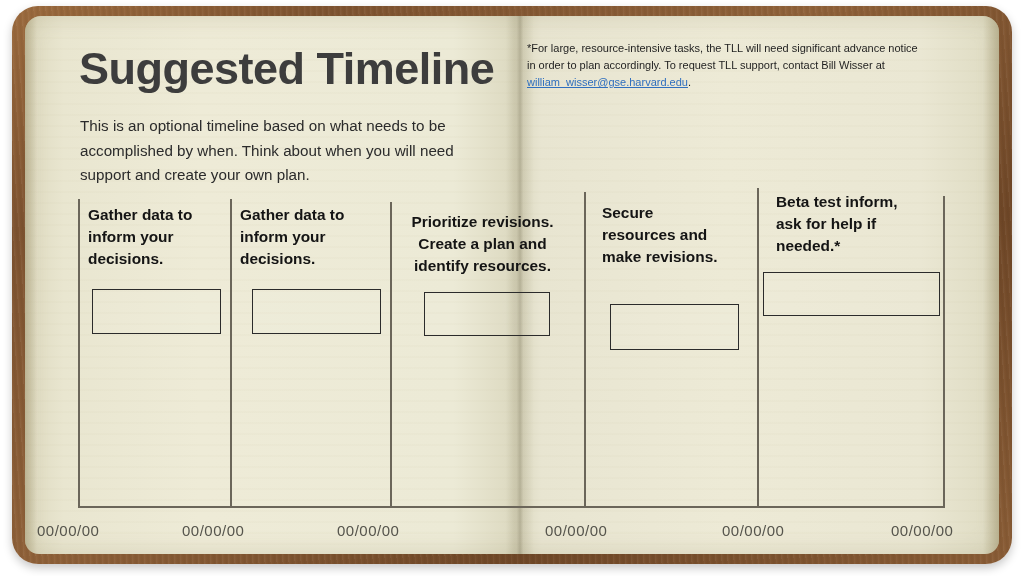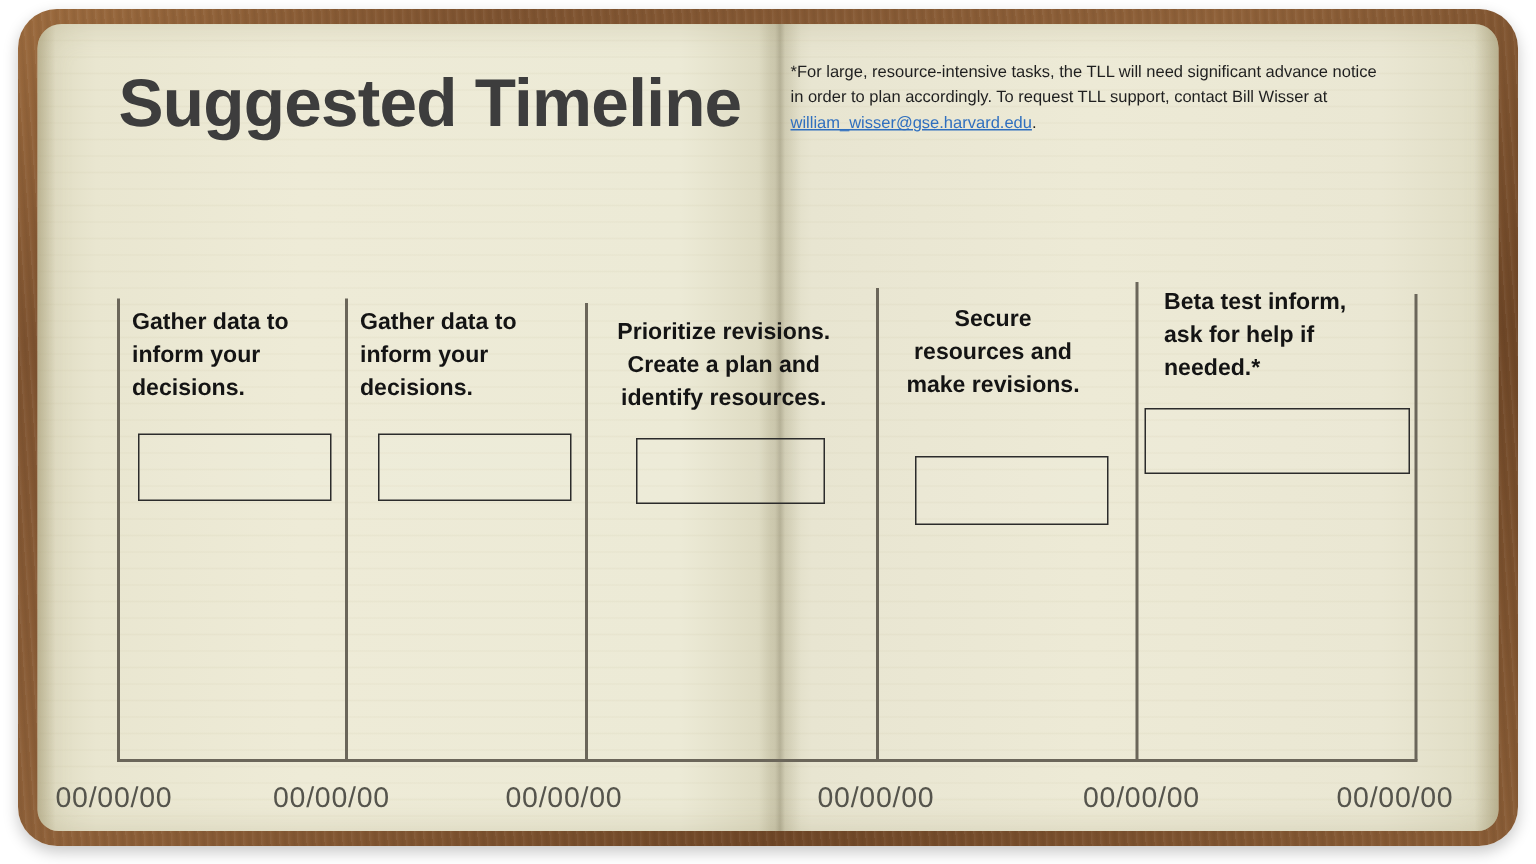--- a/index.html
+++ b/index.html
@@ -184,21 +184,21 @@
     line-height: 1.44;
     color: #141414;
   }
   .entry-box {
     position: absolute;
     border: 1.7px solid #2b2b2b;
     background: rgba(255,255,255,0.05);
   }
   .date-label {
     position: absolute;
-    font-size: 19px;
+    font-size: 15px;
     color: #55544c;
     letter-spacing: 0.5px;
     white-space: nowrap;
   }
 </style>
 </head>
 <body>
 
 <div id="book-wrapper">
 
@@ -207,37 +207,38 @@
   <div id="page-spread">
     <div id="page-edge-left"></div>
     <div id="page-edge-right"></div>
     <div id="spine-crease"></div>
   </div>
 
   <div id="content">
 
     <div id="page-title">Suggested Timeline</div>
 
+    <div id="intro-text">This is an optional timeline based on what needs to be accomplished by when. Think about when you will need support and create your own plan.</div>
 
     <div id="footnote"><span>*For large, resource-intensive tasks, the TLL will need significant advance notice in order to plan accordingly. To request TLL support, contact Bill Wisser at </span><span id="footnote-email">william_wisser@gse.harvard.edu</span><span>.</span></div>
 
     <div class="divider" style="left:78px;  top:183px; height:308px;"></div>
     <div class="divider" style="left:230px; top:183px; height:308px;"></div>
     <div class="divider" style="left:390px; top:186px; height:305px;"></div>
     <div class="divider" style="left:584px; top:176px; height:315px;"></div>
     <div class="divider" style="left:757px; top:172px; height:319px;"></div>
     <div class="divider" style="left:943px; top:180px; height:311px;"></div>
 
     <div id="baseline-left"></div>
     <div id="baseline-right"></div>
 
     <div class="col-head" style="left:88px; top:188px; width:135px;">Gather data to inform your decisions.</div>
     <div class="col-head" style="left:240px; top:188px; width:135px;">Gather data to inform your decisions.</div>
     <div class="col-head" style="left:400px; top:195px; width:165px;text-align:center;">Prioritize revisions. Create a plan and identify resources.</div>
-    <div class="col-head" style="left:602px; top:186px; width:120px;text-align:center;">Secure resources and make revisions.</div>
+    <div class="col-head" style="left:602px; top:186px; width:120px;">Secure resources and make revisions.</div>
     <div class="col-head" style="left:776px; top:175px; width:150px;">Beta test inform, ask for help if needed.*</div>
 
     <div class="entry-box" style="left:92px;  top:273px; width:127px; height:43px;"></div>
     <div class="entry-box" style="left:252px; top:273px; width:127px; height:43px;"></div>
     <div class="entry-box" style="left:424px; top:276px; width:124px; height:42px;"></div>
     <div class="entry-box" style="left:610px; top:288px; width:127px; height:44px;"></div>
     <div class="entry-box" style="left:763px; top:256px; width:175px; height:42px;"></div>
 
     <div class="date-label" style="left:37px;  top:506px;">00/00/00</div>
     <div class="date-label" style="left:182px; top:506px;">00/00/00</div>

